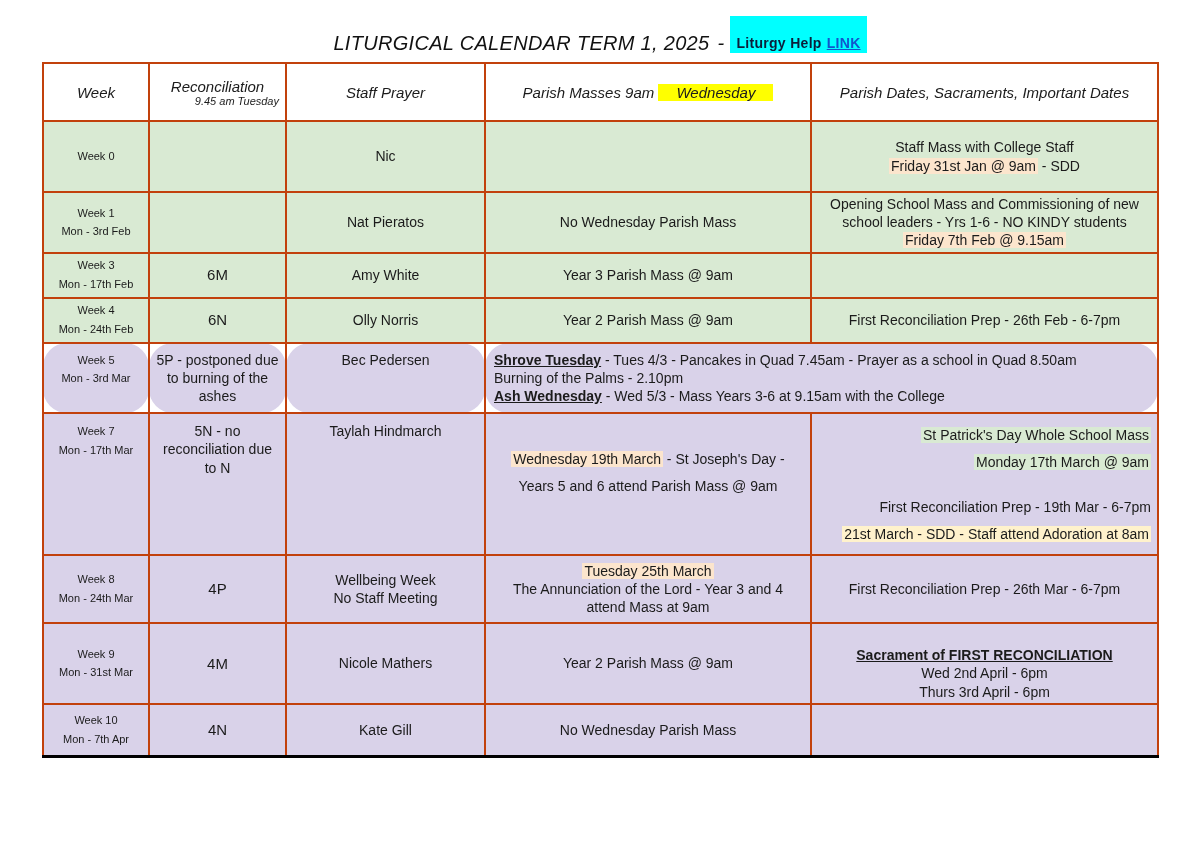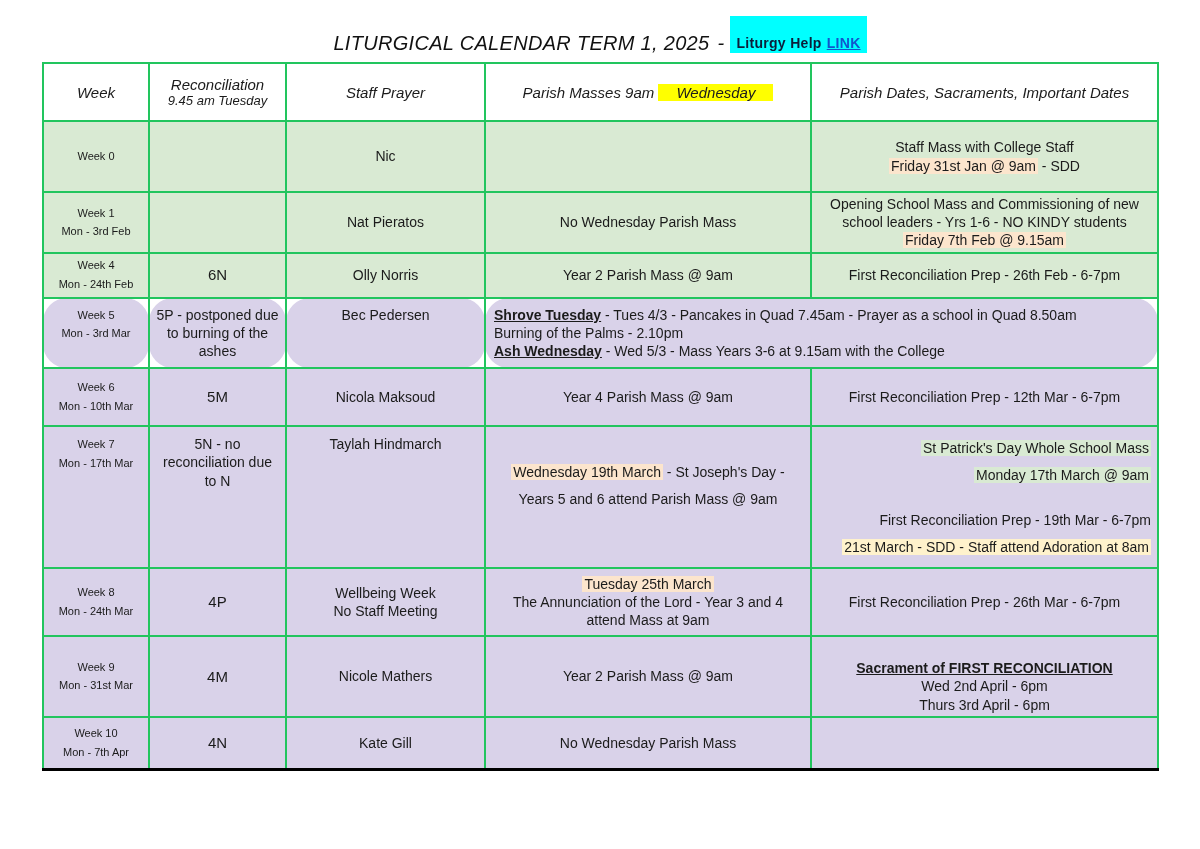--- a/index.html
+++ b/index.html
@@ -21,25 +21,25 @@
     vertical-align:2px;
   }
   .chip a { color:#1155cc; text-decoration:underline; cursor:pointer; margin-left:5px; }
 
   table {
     border-collapse:collapse; table-layout:fixed;
     width:1115px; margin:7px 0 0 42px;
     border:2px solid #000; border-bottom-width:3px;
   }
   th, td {
-    border:2px solid #22c55e; padding:2px 6px;
+    border:2px solid #c2410c; padding:2px 6px;
     text-align:center; vertical-align:middle; overflow:hidden;
   }
   th { font-style:italic; font-weight:normal; font-size:15px; background:#fff; }
-  th .sub { font-size:13px; margin-top:0; }
+  th .sub { font-size:11px; margin-top:0;text-align:right; }
 
   td { font-size:14px; line-height:1.3; }
   .r-green  td { background:#d9ead3; }
   .r-purple td { background:#d9d2e9; }
 
   td.week { font-size:11px; line-height:1.7; }
   td.code { font-size:15px; }
   td.code-lg { font-size:17px; }
 
   .hl-yellow { background:#ffff00; padding:0 18px; }
@@ -112,20 +112,30 @@
       <td></td>
       <td>Nat Pieratos</td>
       <td>No Wednesday Parish Mass</td>
       <td>
         <div class="line">Opening School Mass and Commissioning of new school leaders - Yrs 1-6 - NO KINDY students</div>
         <div class="line"><span class="hl-peach">Friday 7th Feb @ 9.15am</span></div>
       </td>
     </tr>
 
 
+    <tr class="r-green" style="height:45px">
+      <td class="week">
+        <div>Week 3</div>
+        <div>Mon - 17th Feb</div>
+      </td>
+      <td class="code">6M</td>
+      <td>Amy White</td>
+      <td>Year 3 Parish Mass @ 9am</td>
+      <td></td>
+    </tr>
 
     <tr class="r-green" style="height:45px">
       <td class="week">
         <div>Week 4</div>
         <div>Mon - 24th Feb</div>
       </td>
       <td class="code">6N</td>
       <td>Olly Norris</td>
       <td>Year 2 Parish Mass @ 9am</td>
       <td>First Reconciliation Prep - 26th Feb - 6-7pm</td>
@@ -138,30 +148,20 @@
       </td>
       <td>5P - postponed due to burning of the ashes</td>
       <td>Bec Pedersen</td>
       <td class="merged" colspan="2">
         <div class="line"><span class="bu">Shrove Tuesday</span><span> - Tues 4/3 -  Pancakes in Quad 7.45am - Prayer as a school in Quad 8.50am</span></div>
         <div class="line">Burning of the Palms - 2.10pm</div>
         <div class="line"><span class="bu">Ash Wednesday</span><span> - Wed 5/3 - Mass Years 3-6 at 9.15am with the College</span></div>
       </td>
     </tr>
 
-    <tr class="r-purple" style="height:58px">
-      <td class="week">
-        <div>Week 6</div>
-        <div>Mon - 10th Mar</div>
-      </td>
-      <td class="code">5M</td>
-      <td>Nicola Maksoud</td>
-      <td>Year 4 Parish Mass @ 9am</td>
-      <td>First Reconciliation Prep - 12th Mar - 6-7pm</td>
-    </tr>
 
     <tr class="r-purple w7" style="height:142px">
       <td class="week">
         <div>Week 7</div>
         <div>Mon - 17th Mar</div>
       </td>
       <td>5N - no reconciliation due to N</td>
       <td>Taylah Hindmarch</td>
       <td class="m7">
         <div class="line"><span class="hl-peach">Wednesday 19th March</span><span> - St Joseph's Day -</span></div>

